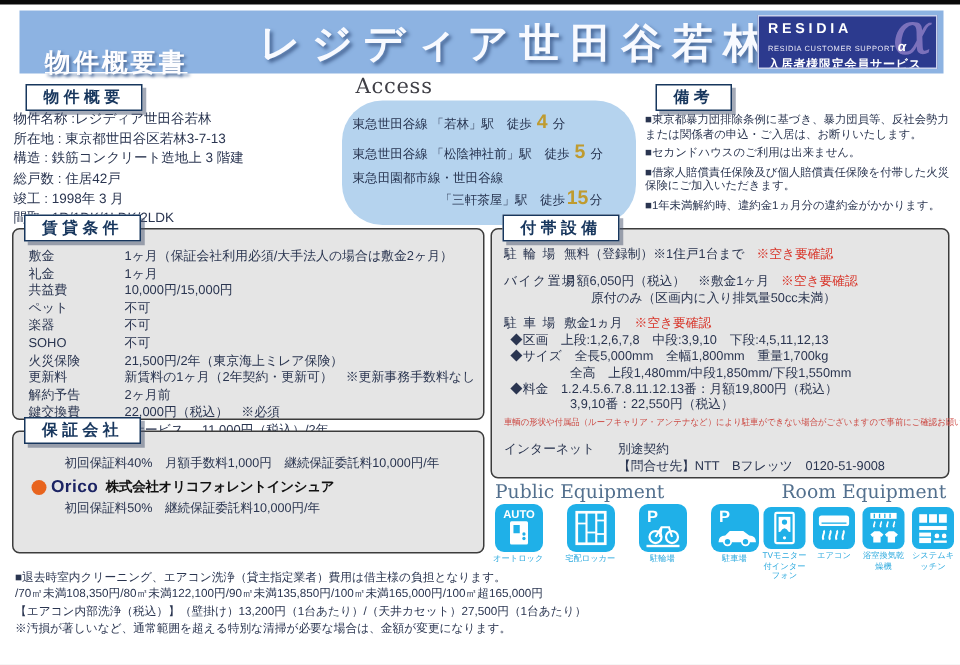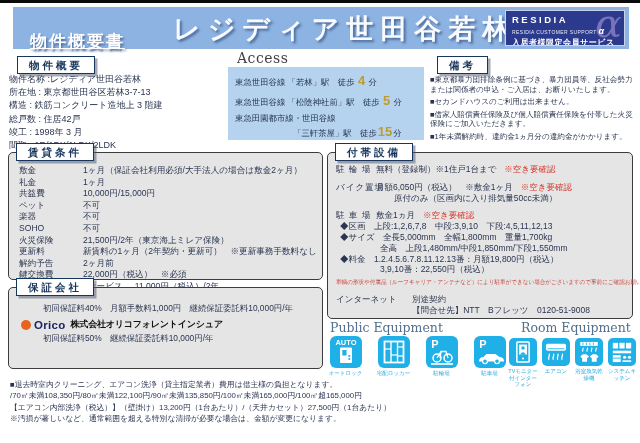--- a/index.html
+++ b/index.html
@@ -29,22 +29,22 @@
          padding:1px 11px 0 11px; letter-spacing:3px; box-shadow:2.5px 2.5px 0 rgba(73,86,112,.5);
          white-space:nowrap; z-index:3; }
 
   
   .ov-lines { position:absolute; left:9px; top:73px; width:215px; font-size:9px; line-height:13.2px; color:#2a3550; }
   .ov-lines div { white-space:nowrap; }
 
   
   .acc-head { position:absolute; left:237px; top:50px; font-family:"DejaVu Serif", serif;
               font-size:14px; color:#3f3f46; letter-spacing:.5px; }
-  .acc-box { position:absolute; left:228px; top:67px; width:196px; height:73px; background:#b5d3ee;
-             padding:6px 7px 0 7px; font-size:8.4px; color:#273450; }
+  .acc-box { position:absolute; left:228px; top:67px; width:196px; height:83px; background:#b5d3ee;
+             padding:6px 7px 0 7px; font-size:8.4px; color:#273450;border-radius:27px; }
   .acc-line { white-space:nowrap; margin-bottom:5px; }
   .acc-line.tight { margin-bottom:0; }
   .acc-line.indent { padding-left:58px; }
   .gold { font-size:13px; font-weight:bold; color:#bf9b30; padding:0 1px; }
 
   
   .rem-list { position:absolute; left:430px; top:75px; width:205px; font-size:7.6px; line-height:9.6px; color:#2a3550; }
   .rem-list div { margin-bottom:3px; }
 
   

